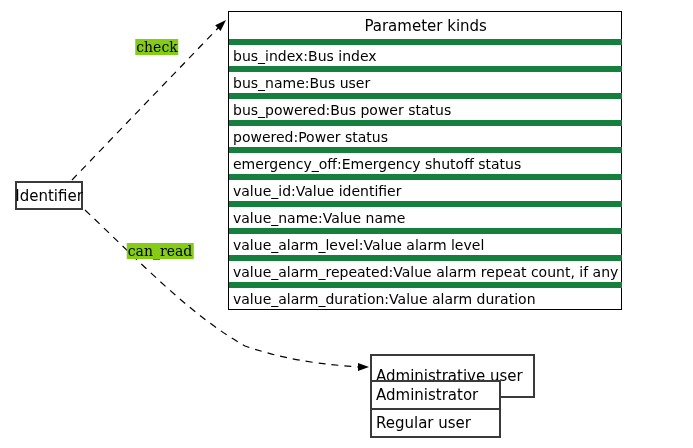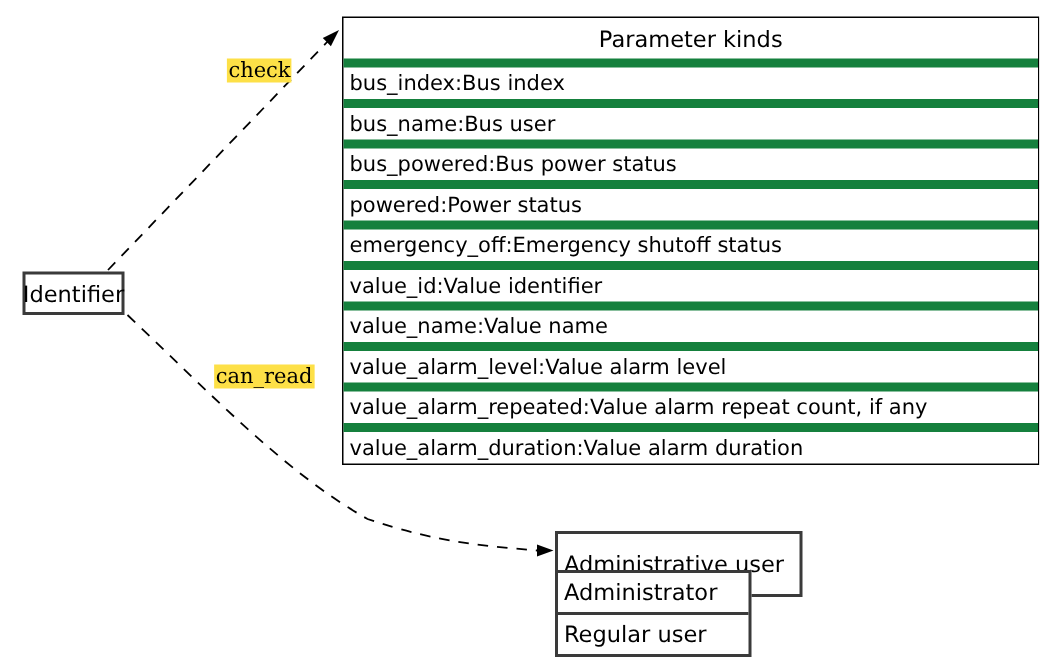--- a/index.html
+++ b/index.html
@@ -16,21 +16,21 @@
   
   #identifier{
     left:15px;top:181px;width:68px;height:29px;
     border:2px solid #3a3a3a;
     display:flex;align-items:center;justify-content:center;
     font-size:15px;white-space:nowrap;
   }
 
   
   #ptable{
-    left:228px;top:11px;width:465px;height:299px;
+    left:228px;top:11px;width:394px;height:299px;
     border:1px solid #000;
     display:grid;grid-template-rows:repeat(11,1fr);
   }
   #ptable .trow{
     box-sizing:border-box;
     border-top:6px solid #15803d;
     display:flex;align-items:center;
     padding:0 4px;font-size:14px;white-space:nowrap;
   }
   #ptable .thead{
@@ -52,21 +52,21 @@
     height:26px;display:flex;align-items:center;
     padding:0 4px;font-size:15px;white-space:nowrap;
   }
   #admin-rows .trow + .trow{border-top:2px solid #3a3a3a;}
 
   
   #edges{position:absolute;left:0;top:0;pointer-events:none;}
   .edge-label{
     position:absolute;transform:translate(-50%,-50%);
     font-family:"DejaVu Serif", serif;font-size:14px;
-    background:#fde047;padding:0 1px;white-space:nowrap;margin-left:16px;
+    background:#84cc16;padding:0 1px;white-space:nowrap;
   }
   #check-label{left:157px;top:47px;}
   #canread-label{left:160px;top:251px;}
 </style>
 </head>
 <body>
 
 <div id="canvas">
 
   <svg id="edges" width="693" height="448" viewBox="0 0 693 448">

